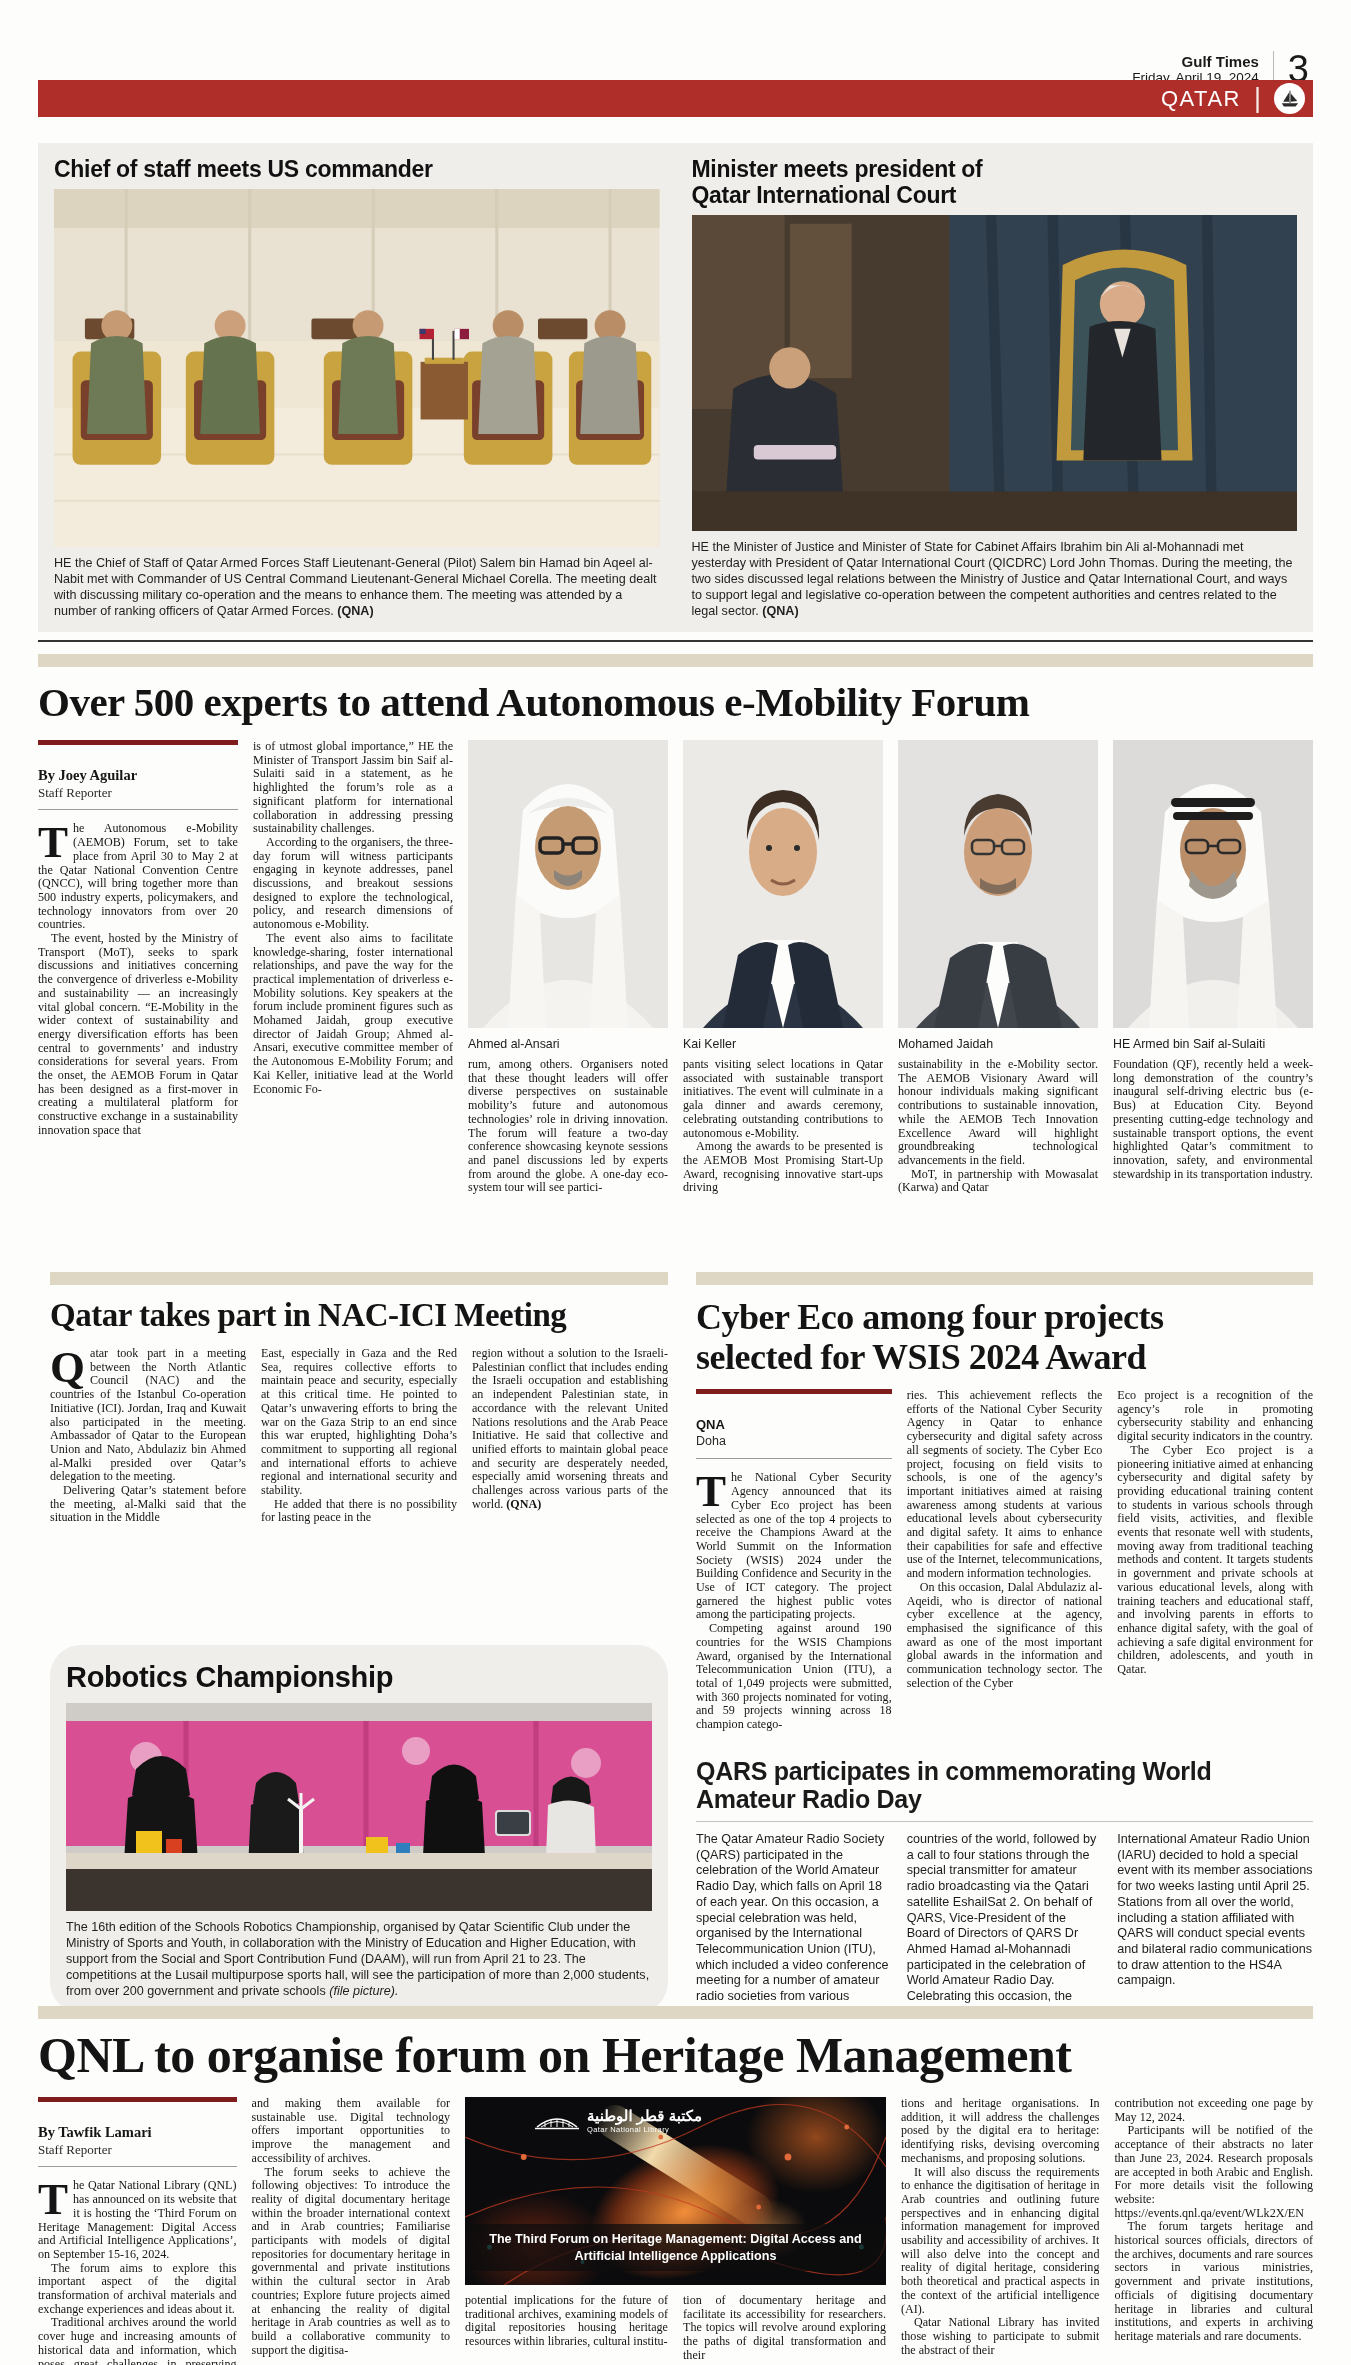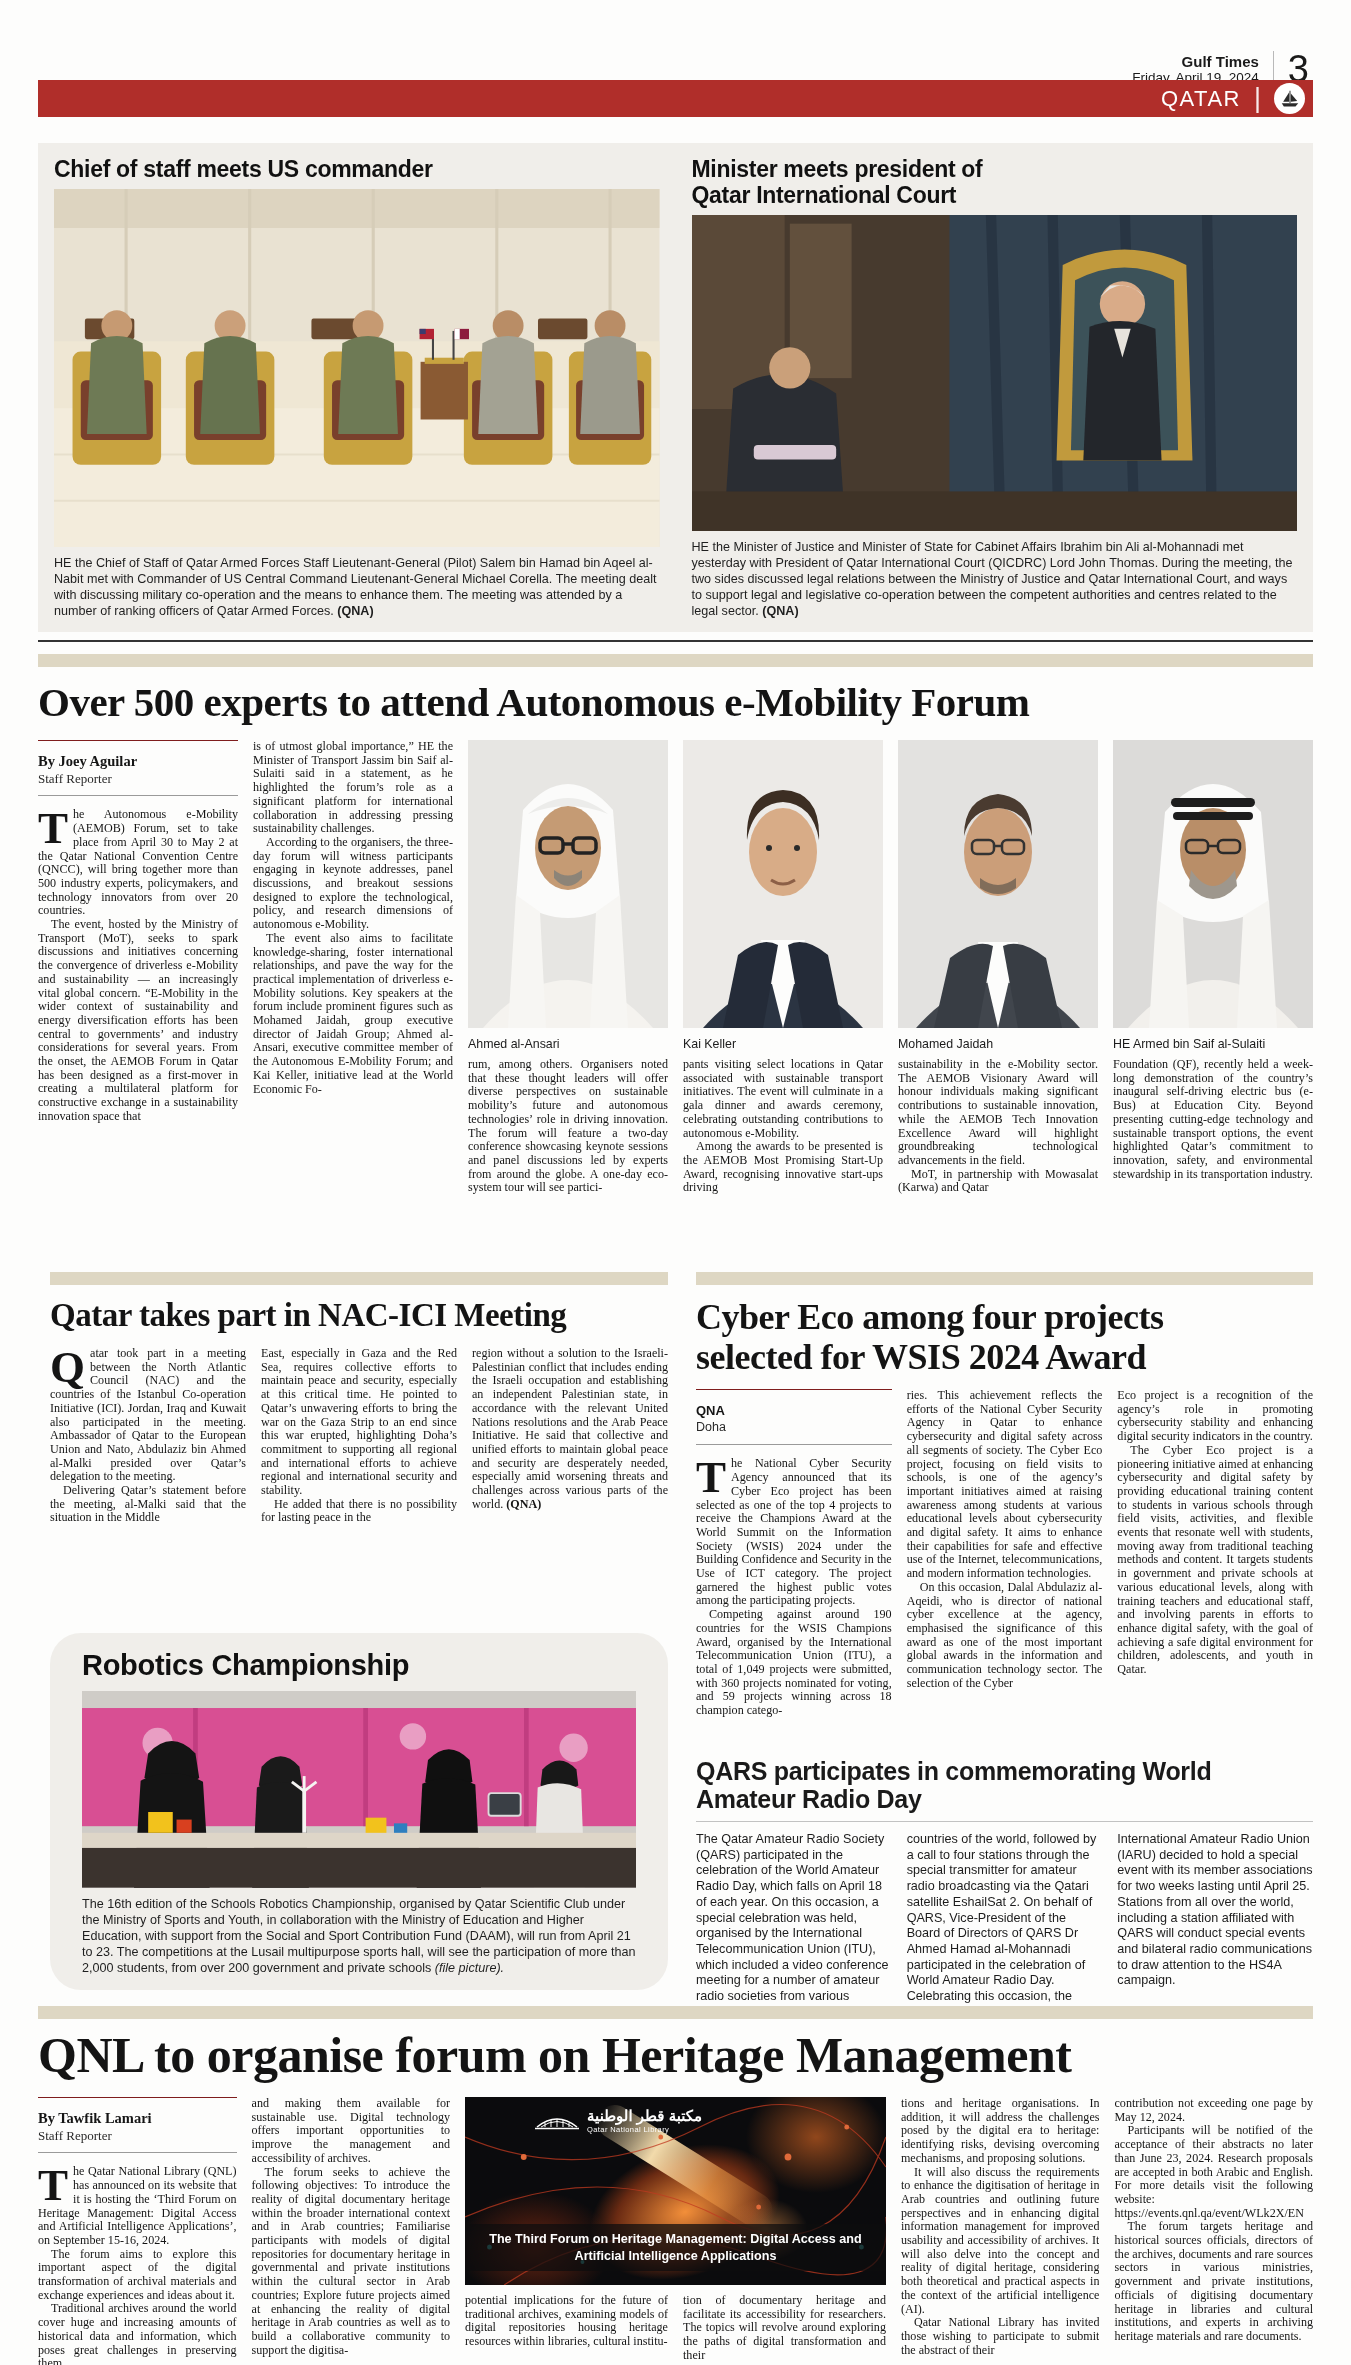--- a/index.html
+++ b/index.html
@@ -27,22 +27,22 @@
   .caption{font-size:12.6px;line-height:16px;color:#1f1f1f;}
   .caption b{font-weight:700;}
   .bodytext{font-family:"Liberation Serif","DejaVu Serif",serif;font-size:12.1px;line-height:13.7px;
             text-align:justify;color:#151515;}
   .bodytext p{margin:0;}
   .bodytext p.ind{text-indent:13px;}
   .dropcap{float:left;font-family:"Liberation Serif",serif;font-weight:700;font-size:45px;
            line-height:37px;padding:2px 5px 0 0;}
   .cols{display:flex;gap:15px;}
   .col{flex:1;min-width:0;overflow:hidden;}
-  .byline-block{border-top:1px solid #7f1d1d;border-bottom:1px solid #9a9a9a;
-                padding:14px 0 10px;margin-bottom:12px;}
+  .byline-block{border-top:5px solid #7f1d1d;border-bottom:1px solid #9a9a9a;
+                padding:24px 0 10px;margin-bottom:12px;}
   .byline-name{font-weight:700;font-size:14.5px;}
   .byline-role{font-size:13px;margin-top:3px;color:#2a2a2a;}
   .sansbody{font-size:12.6px;line-height:15.7px;color:#1c1c1c;}
   .photo{display:block;width:100%;}
   
   .top-row{position:absolute;top:143px;left:38px;right:38px;height:489px;display:flex;}
   .top-box{flex:1;padding:13px 16px;display:flex;flex-direction:column;}
   .top-box .h-slab{margin:0 0 7px;}
   .top-photo{flex:1;min-height:0;}
   .top-box .caption{margin-top:8px;}
@@ -54,21 +54,21 @@
   .aemob-cols{height:472px;}
   .portrait{height:288px;background:#e4e3e1;}
   .pname{font-size:12.4px;padding:5px 0 7px;color:#1b1b1b;}
   
   .middle{position:absolute;top:1272px;left:50px;right:38px;display:flex;gap:28px;}
   .left-stack{width:618px;flex:none;}
   .right-stack{flex:1;min-width:0;}
   .nac .kicker{margin-bottom:12px;}
   .nac-h{font-size:33px;line-height:36px;margin:0 0 14px;font-weight:700;}
   .nac-cols{height:258px;}
-  .robotics{margin-top:28px;padding:14px 32px;border-radius:31px;}
+  .robotics{margin-top:40px;padding:14px 16px;border-radius:31px;}
   .robotics .h-slab{font-size:29px;line-height:32px;margin:2px 0 10px;}
   .robotics .caption{margin-top:8px;}
   .cyber .kicker{margin-bottom:12px;}
   .cyber-h{font-size:36px;line-height:40px;margin:0 0 12px;}
   .cyber-cols{height:352px;}
   .qars{margin-top:16px;}
   .qars-h{font-size:25px;line-height:28px;font-weight:800;letter-spacing:-.3px;margin:0 0 8px;}
   .qars-rule{border-top:1px solid #c2c2c2;margin-bottom:10px;}
   .qars-cols{height:208px;}
   

